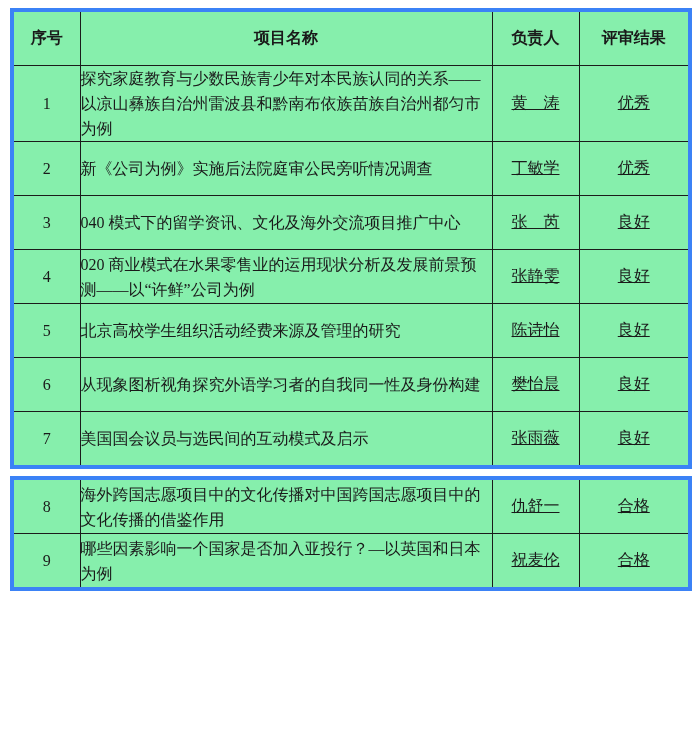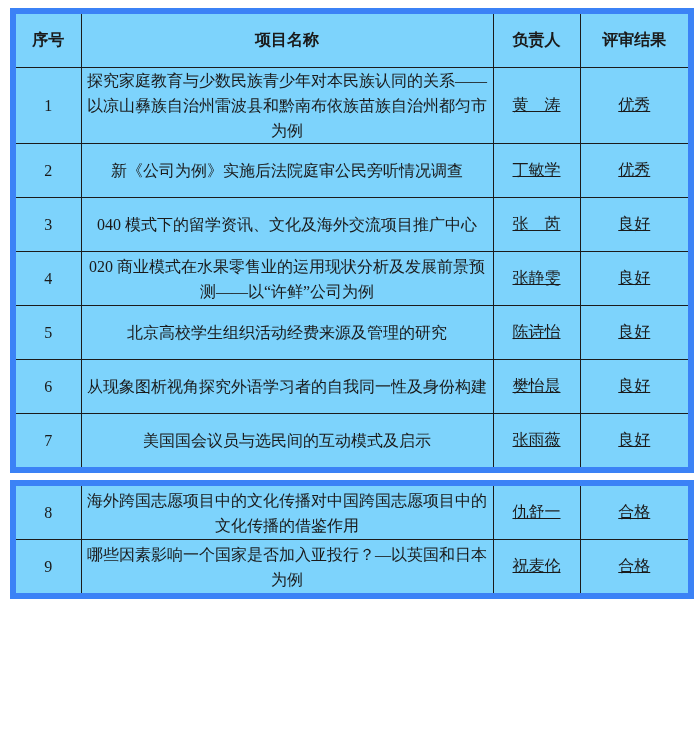--- a/index.html
+++ b/index.html
@@ -14,22 +14,22 @@
     font-family: "Liberation Serif", "DejaVu Serif", serif;
     color: #1a1a1a;
   }
   .page {
     padding: 8px 0 0 10px;
   }
   table.review-table {
     border-collapse: collapse;
     table-layout: fixed;
     width: 678px;
-    border: 6px solid #3b82f6;
-    background: #7dd3fc;
+    border: 4px solid #3b82f6;
+    background: #86efac;
   }
   table.review-table.part2 {
     margin-top: 7px;
   }
   .review-table th,
   .review-table td {
     border: 1px solid #1b1b1b;
     font-size: 16px;
     vertical-align: middle;
     padding: 0;
@@ -40,21 +40,21 @@
     height: 53px;
     text-align: center;
   }
   .review-table td {
     height: 53px;
   }
   .cell-no {
     text-align: center;
   }
   .cell-title {
-    text-align: center;
+    text-align: left;
     padding: 4px 12px 4px 11px;
     line-height: 25px;
     font-family: Liberation Serif, serif;
   }
   .cell-leader,
   .cell-result {
     text-align: center;
     text-decoration: underline;
   }
   col.c-no     { width: 68px; }

